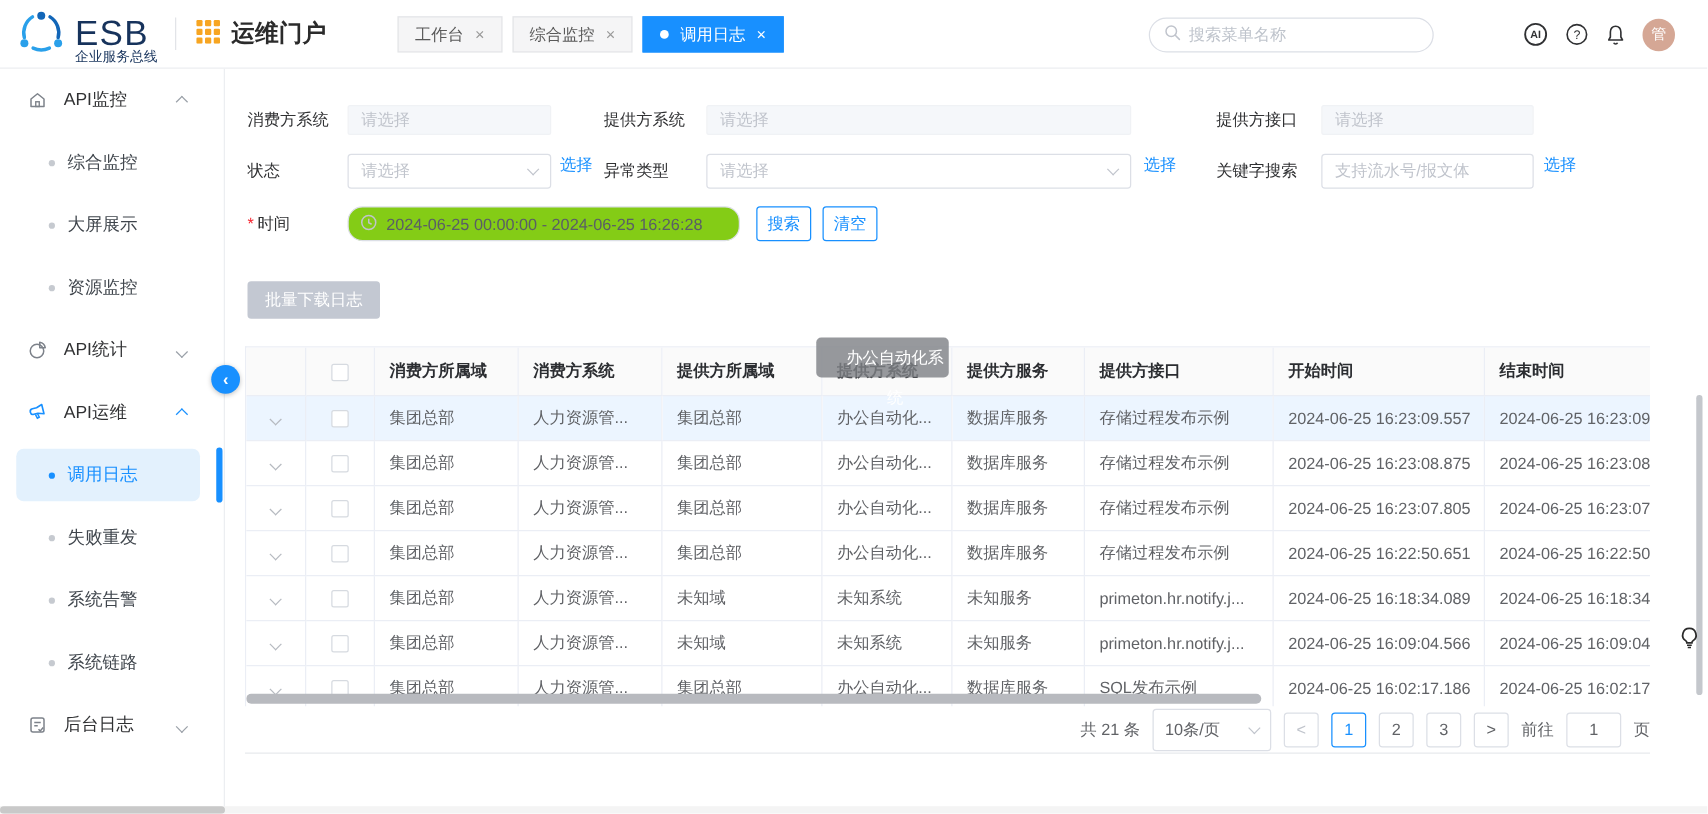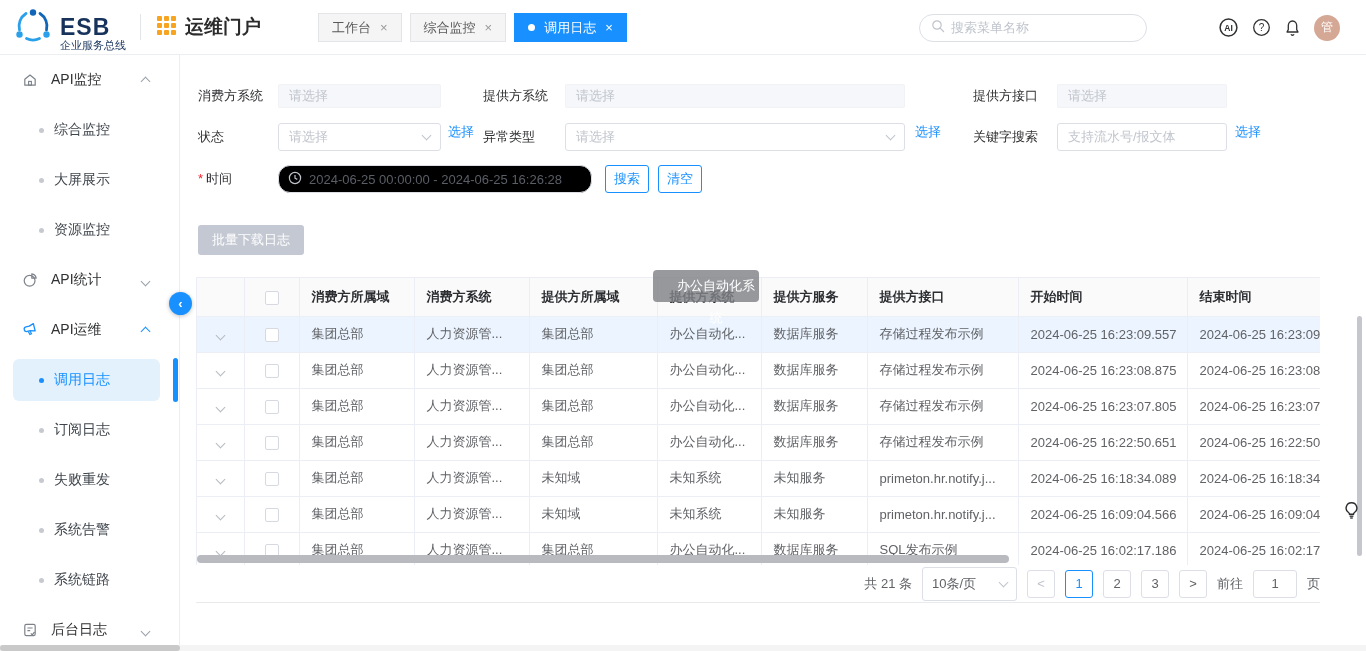--- a/index.html
+++ b/index.html
@@ -4,21 +4,21 @@
 <style>
 * { margin:0; padding:0; box-sizing:border-box; }
 html,body { width:1366px; height:651px; overflow:hidden; background:#fff;
   font-family:"Liberation Sans","DejaVu Sans",sans-serif; font-size:13px; color:#333; }
 body { position:relative; }
 
 
 .topbar { position:relative; height:55px; background:#fff; border-bottom:1px solid #eceef1; display:flex; align-items:center; }
 .logo-area { display:flex; align-items:center; padding-left:14px; }
 .logo-text { margin-left:8px; }
-.brand-name { font-size:23px; font-weight:bold; color:#17335c; line-height:20px; letter-spacing:1px;margin-top:16px; }
+.brand-name { font-size:28px; font-weight:normal; color:#17335c; line-height:20px; letter-spacing:1px;margin-top:16px; }
 .brand-sub { font-size:11px; color:#17335c; margin-top:1px; }
 .vdiv { width:1px; height:26px; background:#e2e4e8; margin:0 16px 0 14px; }
 .portal { display:flex; align-items:center; gap:9px; }
 .portal-title { font-size:19px; font-weight:bold; color:#2b2b2b;font-family:Liberation Mono, monospace; }
 .tabs { position:absolute; left:318px; top:13px; display:flex; gap:8px; }
 .tab { height:29px; display:flex; align-items:center; gap:9px; padding:0 13px; background:#f5f5f6; border:1px solid #e4e5e8; color:#595959; cursor:pointer; }
 .tab .close { color:#9a9a9a; font-size:13px; line-height:1; }
 .tab.active { background:#1890ff; border-color:#1890ff; color:#fff; }
 .tab.active .close { color:#fff; }
 .tab .dot { width:7px; height:7px; border-radius:50%; background:#fff; }
@@ -48,21 +48,21 @@
 .collapse-btn { position:absolute; left:169px; top:292px; width:23px; height:23px; border-radius:50%; background:#1890ff; color:#fff; z-index:30; display:flex; align-items:center; justify-content:center; font-size:13px; font-weight:bold; box-shadow:0 1px 4px rgba(0,0,0,.25); cursor:pointer; }
 
 
 .content { position:relative; flex:1; background:#fff; }
 .f-label { position:absolute; color:#303133; line-height:24px; }
 .req { color:#f5222d; margin-right:3px; }
 .link-blue { position:absolute; color:#1890ff; cursor:pointer; line-height:20px;margin-top:36px; }
 .input-disabled { position:absolute; height:24px; background:#f5f7fa; border:1px solid #f0f2f5; border-radius:2px; display:flex; align-items:center; padding:0 10px; color:#c0c4cc; }
 .select-box { position:absolute; height:28px; border:1px solid #dcdfe6; border-radius:3px; background:#fff; display:flex; align-items:center; justify-content:space-between; padding:0 10px; color:#c0c4cc; cursor:pointer; }
 .text-input { position:absolute; height:28px; border:1px solid #dcdfe6; border-radius:3px; background:#fff; display:flex; align-items:center; padding:0 10px; color:#c0c4cc; }
-.time-box { position:absolute; height:28px; border:1px solid #dcdfe6; border-radius:12px; background:#000000; display:flex; align-items:center; gap:7px; padding:0 9px; color:#5a5e66; cursor:pointer; }
+.time-box { position:absolute; height:28px; border:1px solid #dcdfe6; border-radius:12px; background:#84cc16; display:flex; align-items:center; gap:7px; padding:0 9px; color:#5a5e66; cursor:pointer; }
 .btn-outline { position:absolute; height:28px; width:44px; border:1px solid #1890ff; color:#1890ff; background:#fff; border-radius:3px; font-size:13px; cursor:pointer; font-family:inherit; }
 .batch-btn { position:absolute; left:18px; top:170px; height:30px; padding:0 14px; background:#c3c8d2; color:#fff; border:none; border-radius:3px; font-size:13px; font-family:inherit; cursor:not-allowed; }
 
 
 .table-wrap { position:absolute; left:16px; top:222px; width:1124px; height:288px; overflow:hidden; border-top:1px solid #ebeef5; border-left:1px solid #ebeef5; }
 table { border-collapse:collapse; table-layout:fixed; width:1124px; }
 th { height:38px; background:#fafafa; color:#2b2d31; font-weight:600; text-align:left; padding:0 0 0 12px; border-bottom:1px solid #ebeef5; border-right:1px solid #ebeef5; white-space:nowrap; overflow:hidden; font-size:13px; }
 td { height:36px; color:#606266; padding:0 0 0 12px; border-bottom:1px solid #ebeef5; border-right:1px solid #ebeef5; white-space:nowrap; overflow:hidden; font-size:13px; background:#fff; }
 tr.hl td { background:#ecf5ff; }
 .c-exp, .c-chk { text-align:center; padding-left:0 !important; }
@@ -218,24 +218,20 @@
             </g>
           </svg>
         </span>
         <span class="g-label">API运维</span>
         <span class="chev-holder"><span class="chev up blue"></span></span>
       </div>
       <div class="side-item sub active">
         <span class="box"></span>
         <span class="bullet"></span>
         <span class="s-label">调用日志</span>
-      </div>
-      <div class="side-item sub">
-        <span class="bullet"></span>
-        <span class="s-label">订阅日志</span>
       </div>
       <div class="side-item sub">
         <span class="bullet"></span>
         <span class="s-label">失败重发</span>
       </div>
       <div class="side-item sub">
         <span class="bullet"></span>
         <span class="s-label">系统告警</span>
       </div>
       <div class="side-item sub">

